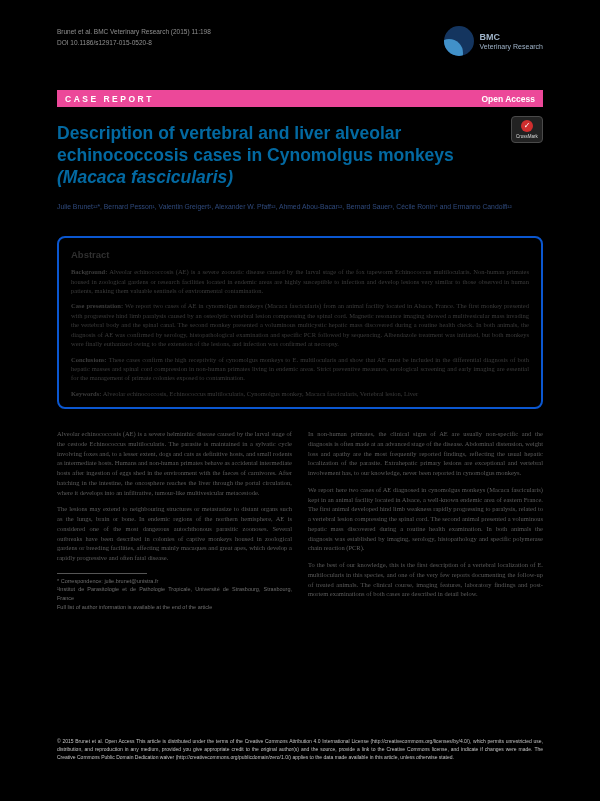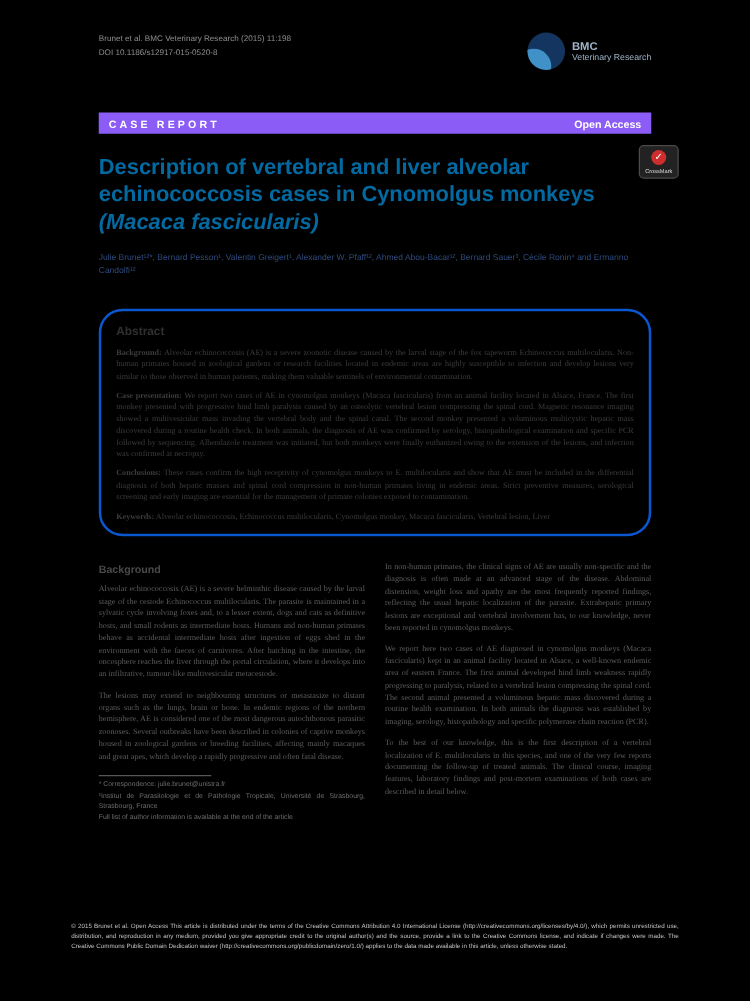--- a/index.html
+++ b/index.html
@@ -1,45 +1,45 @@
 <!DOCTYPE html>
 <html><head>
 <meta charset="utf-8">
 <style>
   html,body{margin:0;padding:0;background:#000;}
   body{width:600px;height:801px;position:relative;font-family:"Liberation Serif",serif;overflow:hidden;}
-  .page{position:absolute;inset:0;padding:26px 79px;box-sizing:border-box;background:#000;}
+  .page{position:absolute;inset:0;padding:26px 57px;box-sizing:border-box;background:#000;}
 
   
   .header{display:flex;justify-content:space-between;align-items:flex-start;height:58px;}
   .citation{font-family:"Liberation Sans",sans-serif;font-size:6.5px;color:#8f8f8f;line-height:1.7;}
   .journal-logo{display:flex;align-items:flex-start;gap:6px;margin-top:0;}
   .ball{width:30px;height:30px;border-radius:50%;background:#14355f;position:relative;overflow:hidden;flex:0 0 auto;}
   .ball::after{content:"";position:absolute;left:-9px;bottom:-11px;width:28px;height:28px;border-radius:50%;background:#4191c9;}
   .journal-name{font-family:"Liberation Sans",sans-serif;color:#9fb3c8;margin-top:6px;line-height:1.25;}
   .journal-name .l1{font-weight:bold;font-size:9px;display:block;}
   .journal-name .l2{font-size:7px;display:block;}
 
   
-  .banner{display:flex;justify-content:space-between;align-items:center;background:#8b5cf6;height:17px;padding:0 8px;font-family:"Liberation Sans",sans-serif;color:#fff;font-weight:bold;margin-top:6px;}
+  .banner{display:flex;justify-content:space-between;align-items:center;background:#ec4899;height:17px;padding:0 8px;font-family:"Liberation Sans",sans-serif;color:#fff;font-weight:bold;margin-top:6px;}
   .banner .type{font-size:8.5px;letter-spacing:2.5px;}
   .banner .access{font-size:8.5px;text-align:right;}
 
   
   .crossmark{position:absolute;right:57px;top:116px;width:26px;display:flex;flex-direction:column;align-items:center;gap:2px;background:#222;border:1px solid #4a4a4a;border-radius:4px;padding:3px 2px;}
   .cm-circle{width:12px;height:12px;border-radius:50%;background:#cf2e2e;color:#fff;font-size:8px;line-height:12px;text-align:center;font-family:"Liberation Sans",sans-serif;}
   .cm-label{font-size:4.5px;color:#ddd;font-family:"Liberation Sans",sans-serif;}
 
   
   .title{margin:16px 0 0;font-family:"Liberation Sans",sans-serif;font-weight:bold;font-size:17.5px;line-height:1.25;color:#0369a1;max-width:425px;}
   .title i{display:inline;}
   .authors{margin-top:13px;font-family:"Liberation Sans",sans-serif;font-size:6.8px;color:#2f4a7d;max-width:470px;line-height:1.55;}
 
   
-  .abstract{margin-top:24px;border:2px solid #0b57d0;border-radius:19px;padding:11px 12px 9px;color:#3c3c3c;}
+  .abstract{margin-top:24px;border:2px solid #0b57d0;border-radius:8px;padding:11px 12px 9px;color:#3c3c3c;}
   .abstract .abs-h{margin:0 0 7px;font-size:9.5px;font-weight:bold;font-family:"Liberation Sans",sans-serif;color:#303030;}
   .abstract p{margin:0 0 6px;font-size:6.5px;line-height:1.45;text-align:justify;}
   .abstract p:last-child{margin-bottom:0;}
   .lead{font-weight:bold;}
 
   
   .columns{display:flex;gap:16px;margin-top:20px;}
   .col{flex:1;font-size:6.5px;line-height:1.5;color:#5c5c5c;text-align:justify;}
   .col .sec-h{font-family:"Liberation Sans",sans-serif;font-weight:bold;font-size:8.5px;color:#4a4a4a;margin:0 0 5px;}
   .col p{margin:0 0 7px;}
@@ -92,21 +92,20 @@
   <div class="abstract">
     <div class="abs-h">Abstract</div>
     <p><span class="lead">Background:</span> <span>Alveolar echinococcosis (AE) is a severe zoonotic disease caused by the larval stage of the fox tapeworm Echinococcus multilocularis. Non-human primates housed in zoological gardens or research facilities located in endemic areas are highly susceptible to infection and develop lesions very similar to those observed in human patients, making them valuable sentinels of environmental contamination.</span></p>
     <p><span class="lead">Case presentation:</span> <span>We report two cases of AE in cynomolgus monkeys (Macaca fascicularis) from an animal facility located in Alsace, France. The first monkey presented with progressive hind limb paralysis caused by an osteolytic vertebral lesion compressing the spinal cord. Magnetic resonance imaging showed a multivesicular mass invading the vertebral body and the spinal canal. The second monkey presented a voluminous multicystic hepatic mass discovered during a routine health check. In both animals, the diagnosis of AE was confirmed by serology, histopathological examination and specific PCR followed by sequencing. Albendazole treatment was initiated, but both monkeys were finally euthanized owing to the extension of the lesions, and infection was confirmed at necropsy.</span></p>
     <p><span class="lead">Conclusions:</span> <span>These cases confirm the high receptivity of cynomolgus monkeys to E. multilocularis and show that AE must be included in the differential diagnosis of both hepatic masses and spinal cord compression in non-human primates living in endemic areas. Strict preventive measures, serological screening and early imaging are essential for the management of primate colonies exposed to contamination.</span></p>
     <p><span class="lead">Keywords:</span> <span>Alveolar echinococcosis, Echinococcus multilocularis, Cynomolgus monkey, Macaca fascicularis, Vertebral lesion, Liver</span></p>
   </div>
 
   <div class="columns">
     <div class="col">
-      <div class="sec-h">Background</div>
       <p>Alveolar echinococcosis (AE) is a severe helminthic disease caused by the larval stage of the cestode Echinococcus multilocularis. The parasite is maintained in a sylvatic cycle involving foxes and, to a lesser extent, dogs and cats as definitive hosts, and small rodents as intermediate hosts. Humans and non-human primates behave as accidental intermediate hosts after ingestion of eggs shed in the environment with the faeces of carnivores. After hatching in the intestine, the oncosphere reaches the liver through the portal circulation, where it develops into an infiltrative, tumour-like multivesicular metacestode.</p>
       <p>The lesions may extend to neighbouring structures or metastasize to distant organs such as the lungs, brain or bone. In endemic regions of the northern hemisphere, AE is considered one of the most dangerous autochthonous parasitic zoonoses. Several outbreaks have been described in colonies of captive monkeys housed in zoological gardens or breeding facilities, affecting mainly macaques and great apes, which develop a rapidly progressive and often fatal disease.</p>
       <div class="fn-rule"></div>
       <div class="footnote">
         <div>* Correspondence: julie.brunet@unistra.fr</div>
         <div>¹Institut de Parasitologie et de Pathologie Tropicale, Université de Strasbourg, Strasbourg, France</div>
         <div>Full list of author information is available at the end of the article</div>
       </div>
     </div>
     <div class="col">

